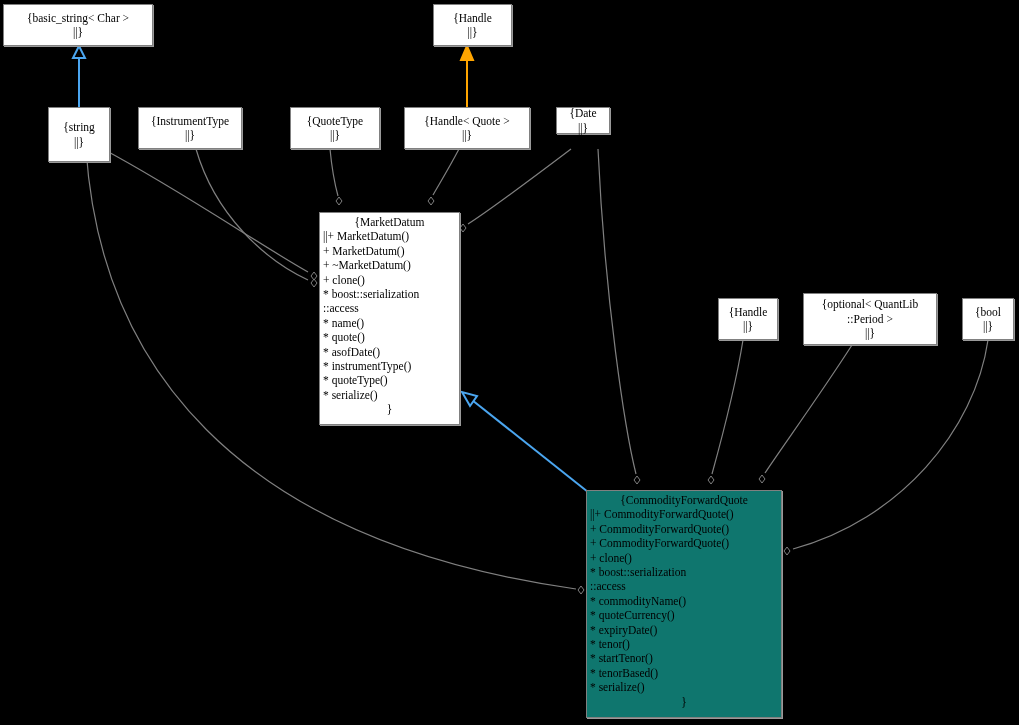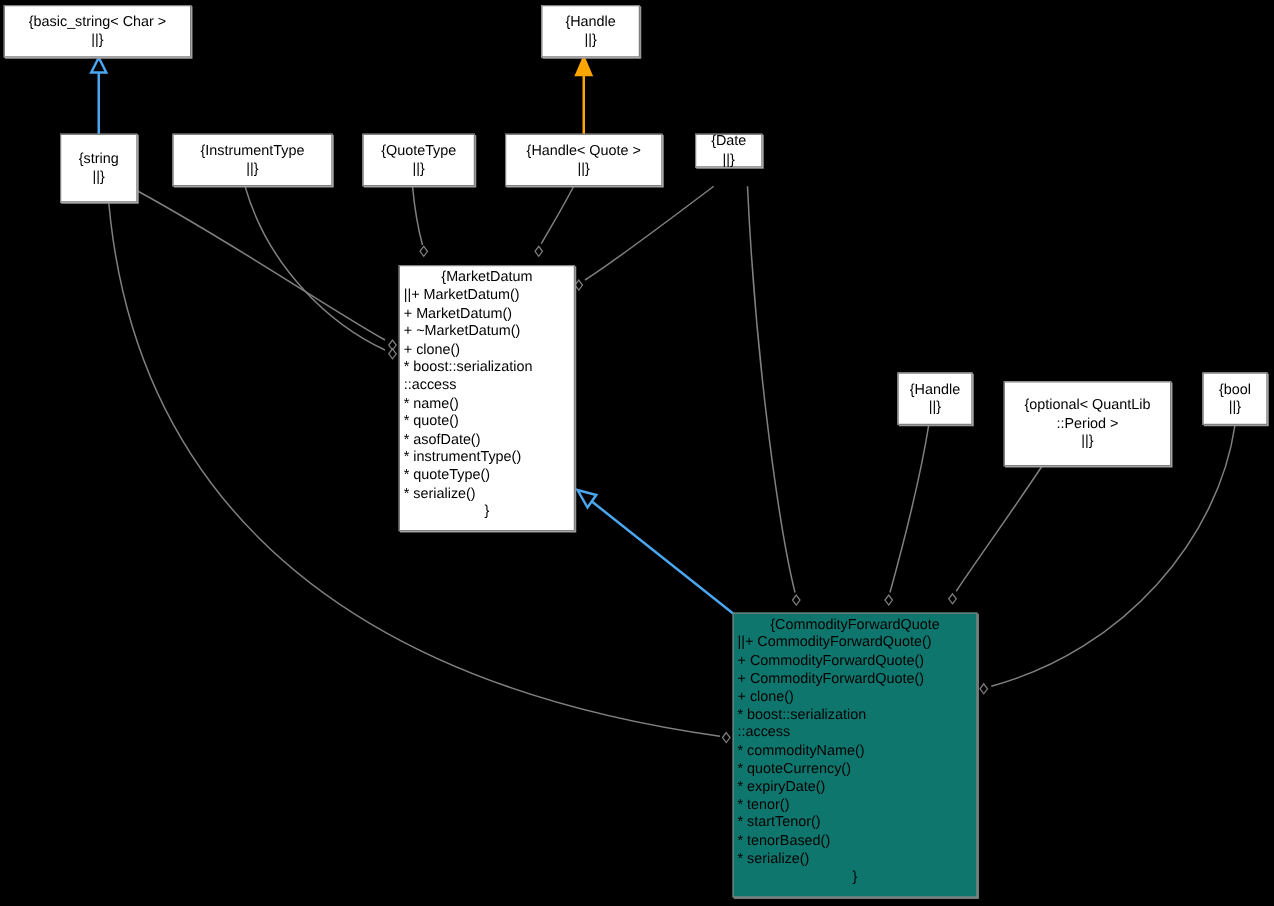--- a/index.html
+++ b/index.html
@@ -1,21 +1,21 @@
 <!DOCTYPE html>
 <html><head>
 <meta charset="utf-8">
 <style>
   html,body{margin:0;padding:0;background:#000;}
   #canvas{
     position:relative;
     width:1019px;height:725px;
     background:#000;
     overflow:hidden;
-    font-family:Liberation Sans, sans-serif;
+    font-family:Liberation Serif, serif;
   }
   #edges{position:absolute;left:0;top:0;width:1019px;height:725px;}
   .node{
     position:absolute;
     box-sizing:border-box;
     border:1px solid #808080;
     background:#ffffff;
     color:#000000;
     font-size:11.5px;
     line-height:14.4px;
@@ -89,31 +89,31 @@
         <path d="M 787,547 L 790,551 L 787,555 L 784,551 Z" fill="#000000" stroke="#808080" stroke-width="1"></path>
       </g>
     </svg>
   <div id="nodes">
       <div class="node simple" style="left: 3px; top: 4px; width: 150px; height: 42px;"><span class="title">{basic_string&lt; Char &gt;
 ||}</span></div>
       <div class="node simple" style="left: 433px; top: 4px; width: 79px; height: 42px;"><span class="title">{Handle
 ||}</span></div>
       <div class="node simple" style="left: 48px; top: 107px; width: 62px; height: 55px;"><span class="title">{string
 ||}</span></div>
-      <div class="node simple" style="left: 138px; top: 107px; width: 128px; height: 42px;"><span class="title">{InstrumentType
+      <div class="node simple" style="left: 138px; top: 107px; width: 104px; height: 42px;"><span class="title">{InstrumentType
 ||}</span></div>
       <div class="node simple" style="left: 290px; top: 107px; width: 90px; height: 42px;"><span class="title">{QuoteType
 ||}</span></div>
       <div class="node simple" style="left: 404px; top: 107px; width: 126px; height: 42px;"><span class="title">{Handle&lt; Quote &gt;
 ||}</span></div>
       <div class="node simple" style="left: 556px; top: 107px; width: 54px; height: 27px;"><span class="title">{Date
 ||}</span></div>
       <div class="node simple" style="left: 718px; top: 298px; width: 60px; height: 42px;"><span class="title">{Handle
 ||}</span></div>
-      <div class="node simple" style="left: 803px; top: 293px; width: 134px; height: 68px; margin-top: 12px;"><span class="title">{optional&lt; QuantLib
+      <div class="node simple" style="left: 803px; top: 293px; width: 134px; height: 52px;"><span class="title">{optional&lt; QuantLib
 ::Period &gt;
 ||}</span></div>
       <div class="node simple" style="left: 962px; top: 298px; width: 52px; height: 42px;"><span class="title">{bool
 ||}</span></div>
       <div class="node" style="left: 319px; top: 212px; width: 141px; height: 213px;"><span class="title">{MarketDatum</span><span class="members"><span style="display: block;">||+ MarketDatum()</span><span style="display: block;">+ MarketDatum()</span><span style="display: block;">+ ~MarketDatum()</span><span style="display: block;">+ clone()</span><span style="display: block;">* boost::serialization</span><span style="display: block;">::access</span><span style="display: block;">* name()</span><span style="display: block;">* quote()</span><span style="display: block;">* asofDate()</span><span style="display: block;">* instrumentType()</span><span style="display: block;">* quoteType()</span><span style="display: block;">* serialize()</span></span><span class="closing">}</span></div>
       <div class="node filled" style="left: 586px; top: 490px; width: 196px; height: 228px;"><span class="title">{CommodityForwardQuote</span><span class="members"><span style="display: block;">||+ CommodityForwardQuote()</span><span style="display: block;">+ CommodityForwardQuote()</span><span style="display: block;">+ CommodityForwardQuote()</span><span style="display: block;">+ clone()</span><span style="display: block;">* boost::serialization</span><span style="display: block;">::access</span><span style="display: block;">* commodityName()</span><span style="display: block;">* quoteCurrency()</span><span style="display: block;">* expiryDate()</span><span style="display: block;">* tenor()</span><span style="display: block;">* startTenor()</span><span style="display: block;">* tenorBased()</span><span style="display: block;">* serialize()</span></span><span class="closing">}</span></div>
     </div>
 </div>
 
 </body></html>

